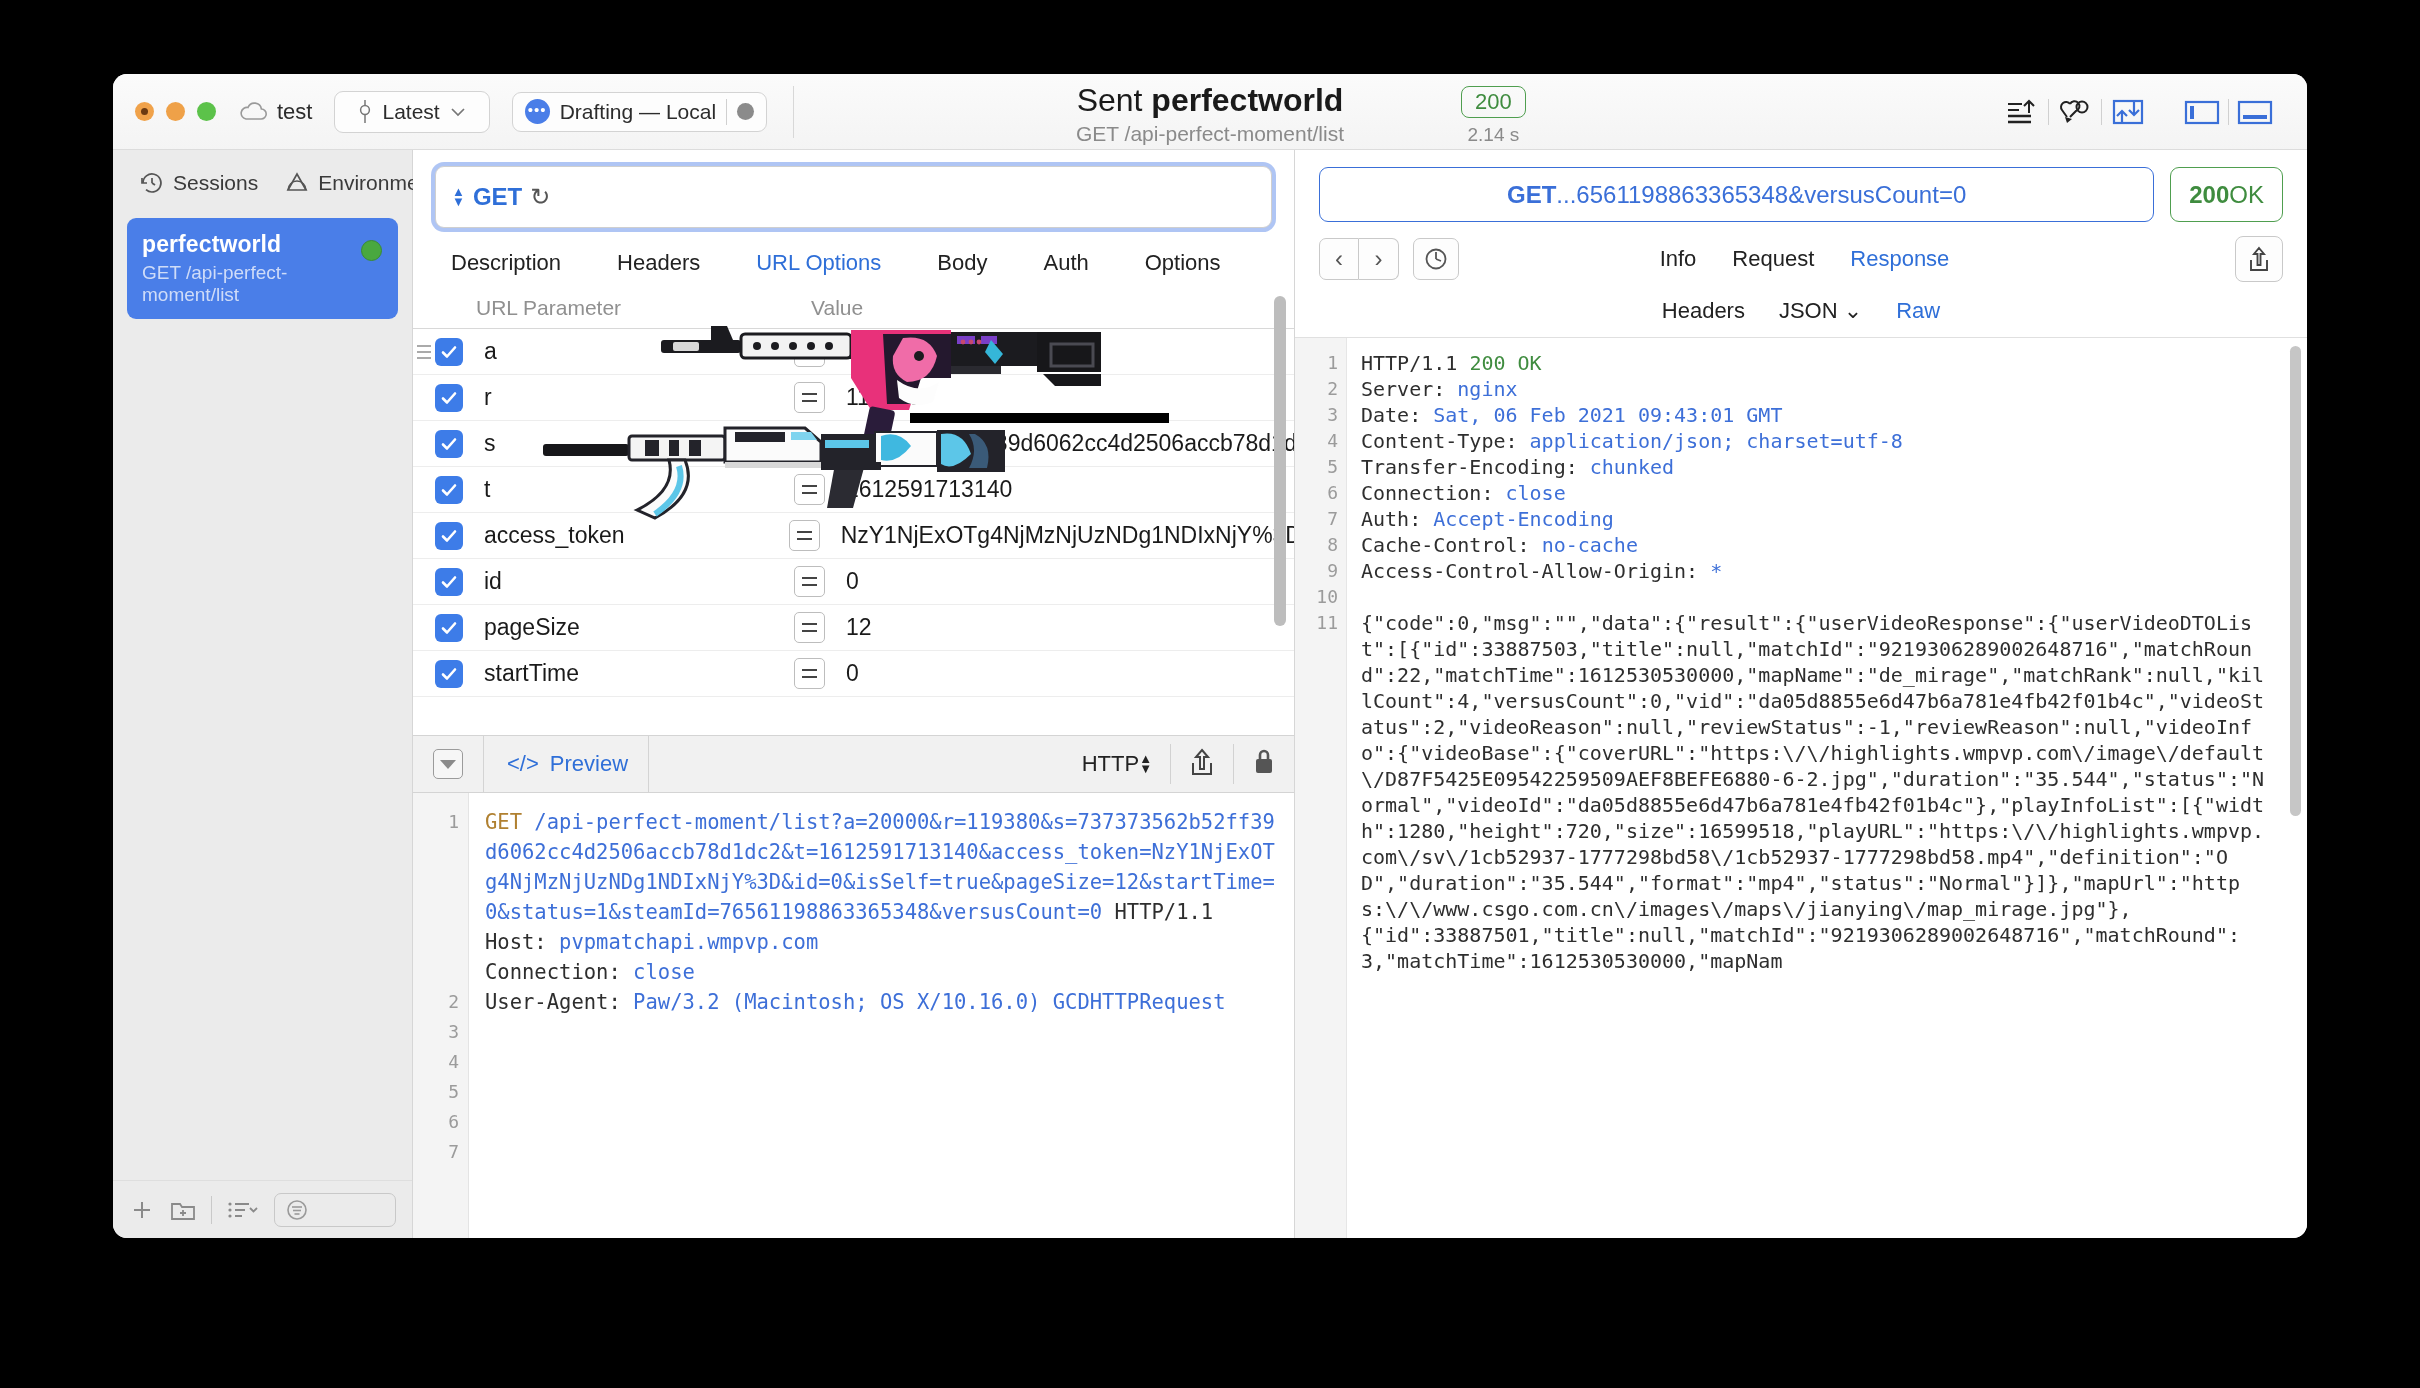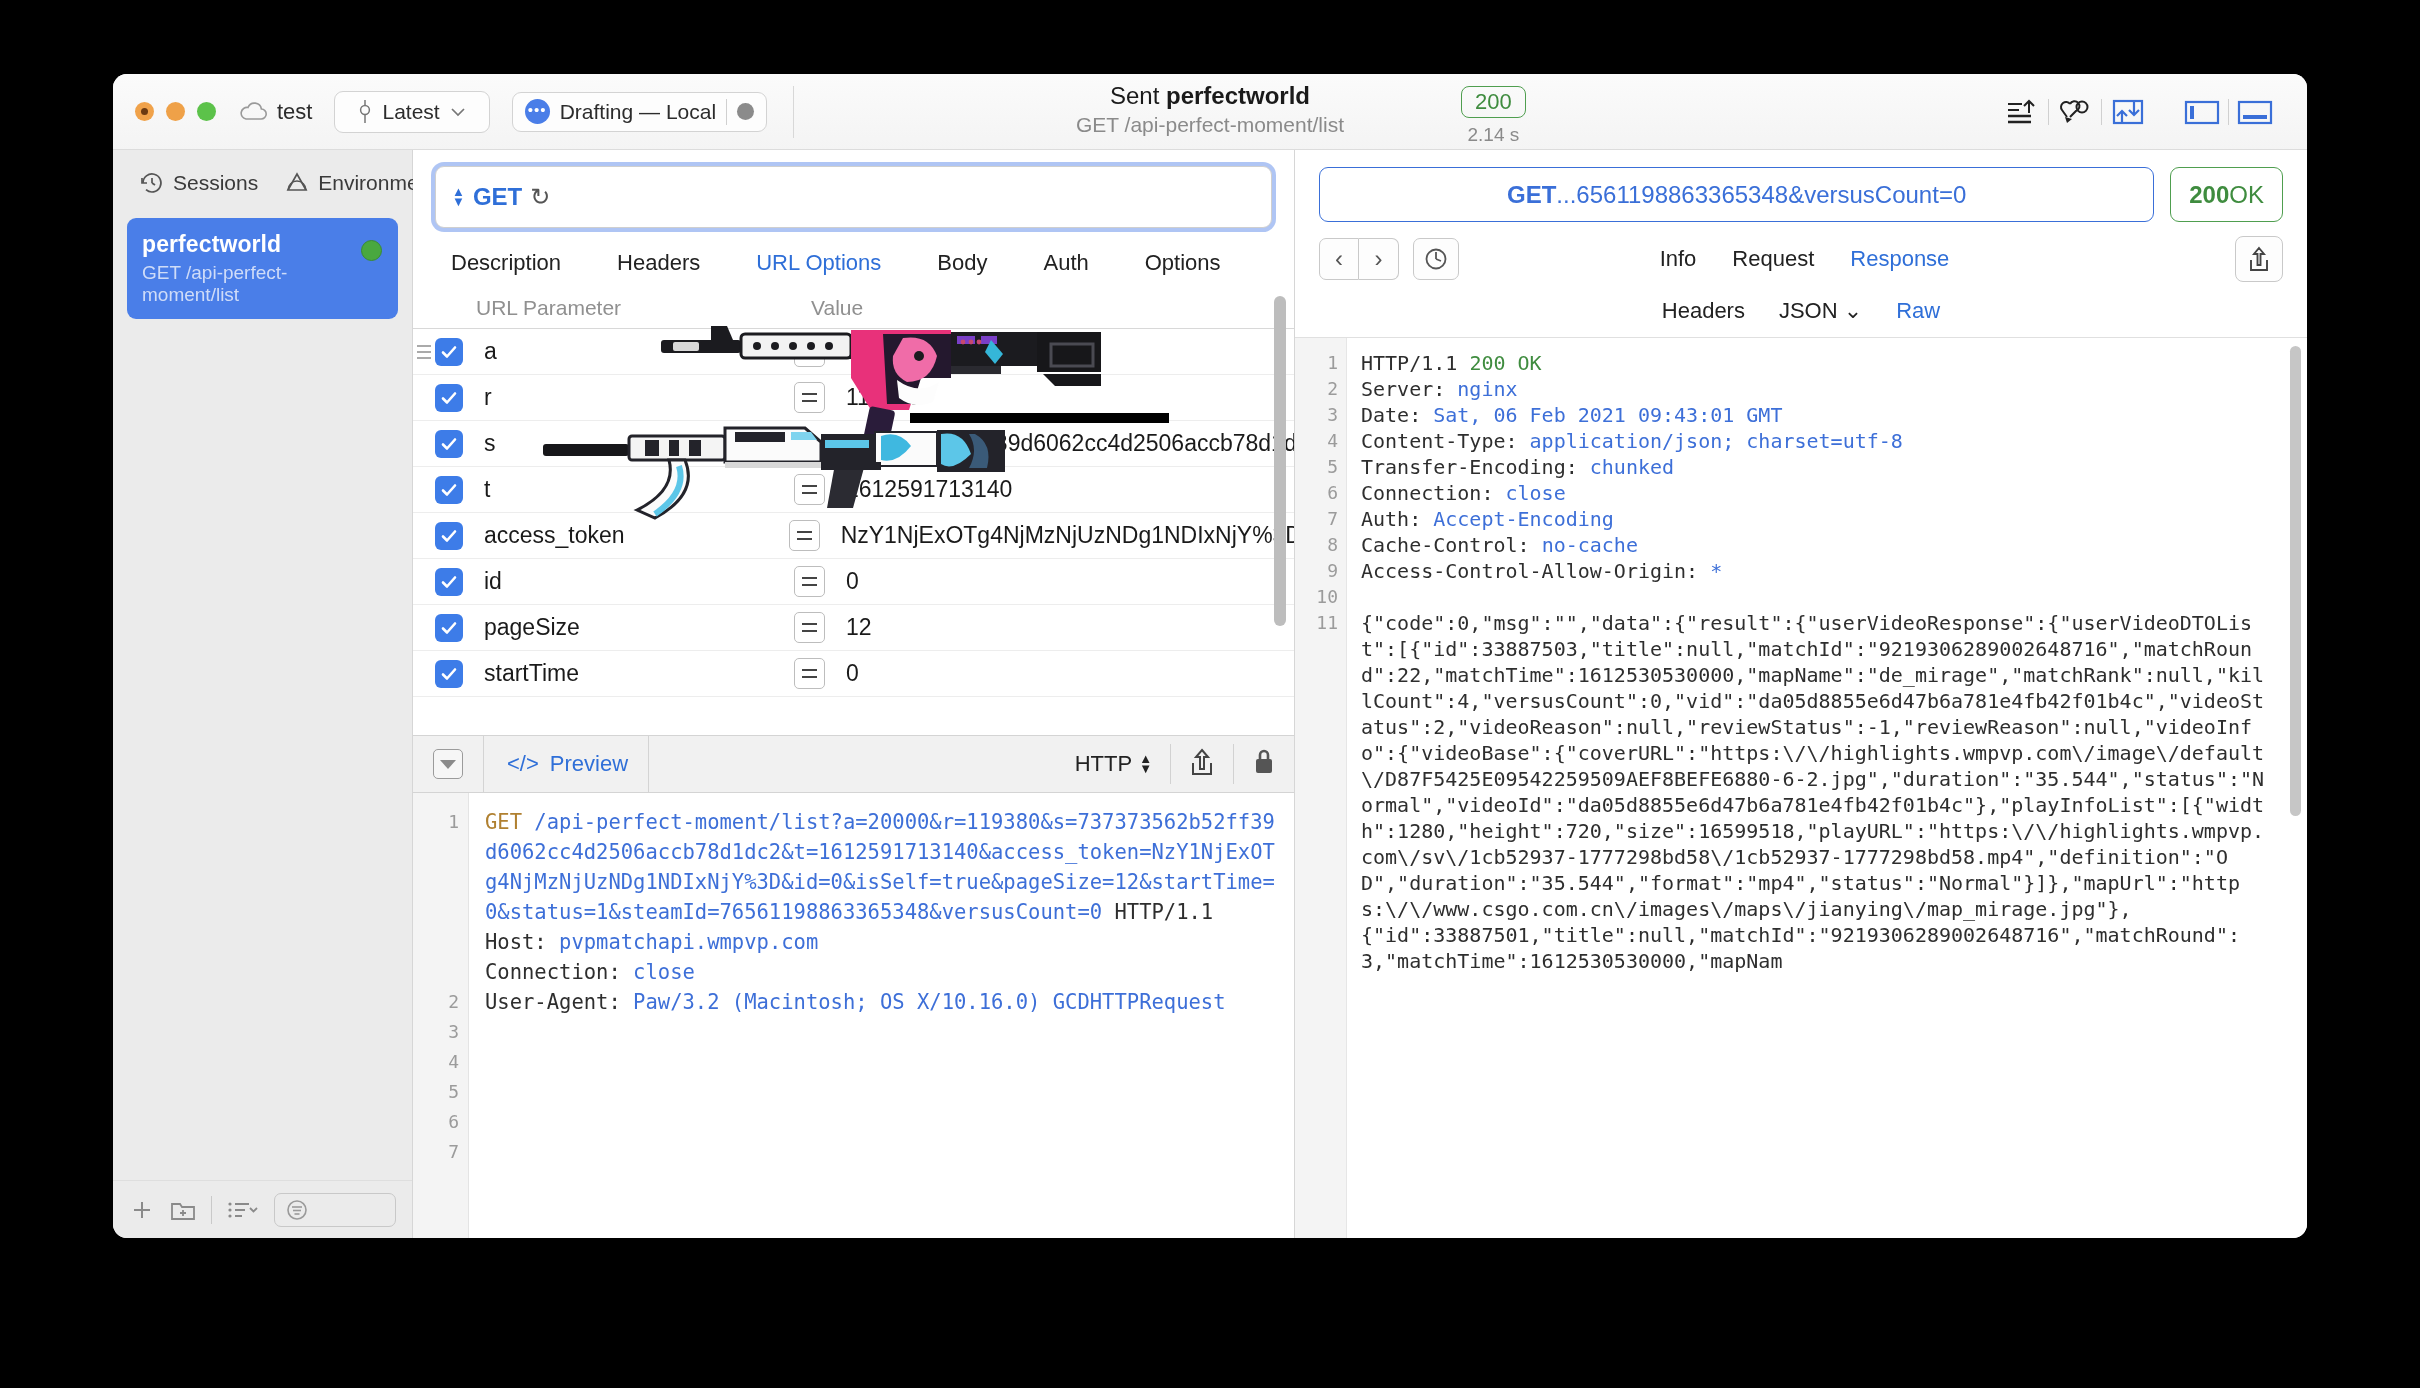--- a/index.html
+++ b/index.html
@@ -40,21 +40,21 @@
   .tb-pill.draft { padding:6px 12px; }
   .blue-circle { width:25px;height:25px;border-radius:50%;background:#4a7ee8;display:flex;align-items:center;justify-content:center;}
   .blue-circle span{color:#fff;font-size:15px;letter-spacing:1px;line-height:1;margin-top:-4px;}
   .vsep { width:1px; height:26px; background:#d0d0d0; }
   .gray-dot { width:17px;height:17px;border-radius:50%;background:#8b8b8b; }
   .tb-divider { width:1px; height:52px; background:#d8d8d8; margin-left:26px; }
   .title-center {
     position:absolute; left:0; right:0; top:8px;
     display:flex; flex-direction:column; align-items:center; pointer-events:none;
   }
-  .title-main { font-size:24px; color:#1a1a1a; }
+  .title-main { font-size:32px; color:#1a1a1a; }
   .title-main b{font-weight:700;}
   .title-sub { font-size:21px; color:#8a8a8a; margin-top:3px; }
   .status-block {
     position:absolute; left:1348px; top:12px;
     display:flex; flex-direction:column; align-items:center;
   }
   .badge200 {
     border:1.5px solid #4f9e4f; border-radius:8px;
     color:#3f8c3f; font-size:22px; padding:2px 13px;
   }
@@ -121,21 +121,21 @@
   .blackbar { position:absolute; left:497px; top:123px; width:259px; height:10px; background:#000; }
   
   .gun { position:absolute; pointer-events:none; }
   
   .prevbar { height:58px; flex:0 0 58px; background:#f1f1f1; border-top:1px solid #d4d4d4; border-bottom:1px solid #d4d4d4; display:flex; align-items:center; }
   .prev-disc { width:30px;height:30px;border:1px solid #9b9b9b;border-radius:5px;display:flex;align-items:center;justify-content:center;margin-left:20px;background:#f6f6f6;}
   .prev-disc div{width:0;height:0;border-left:8px solid transparent;border-right:8px solid transparent;border-top:9px solid #8a8a8a;}
   .prevsep { width:1px; height:58px; background:#d4d4d4; margin-left:20px; }
   .prevlbl { display:flex; align-items:center; gap:11px; margin-left:23px; color:#2f6fd8; font-size:22px; }
   .prevgrow { flex:1; }
-  .httpsel { font-size:22px; color:#222; display:flex; align-items:center; gap:7px; }
+  .httpsel { font-size:22px; color:#222; display:flex; align-items:center; }
   .prev-ico { margin:0 18px; }
   
   .codearea { flex:1; min-height:0; background:#fff; display:flex; position:relative; overflow:hidden; }
   .gutter { width:56px; flex:0 0 56px; background:#f4f4f4; border-right:1px solid #e4e4e4; padding-top:14px; text-align:right; }
   .gutter div { font-family:"DejaVu Sans Mono", monospace; font-size:18px; color:#9b9b9b; line-height:30px; padding-right:9px; }
   .code { flex:1; padding:14px 10px 0 16px; font-family:"DejaVu Sans Mono", monospace; font-size:20.5px; line-height:30px; color:#2e2e2e; white-space:pre-wrap; word-break:break-all; }
   .c-m{color:#b08030;} .c-b{color:#3d6fd8;} .c-k{color:#2e2e2e;}
   
   .right { flex:1; background:#fff; display:flex; flex-direction:column; min-width:0; }
   .rtop { padding:17px 24px 0 24px; display:flex; align-items:center; gap:16px; }

